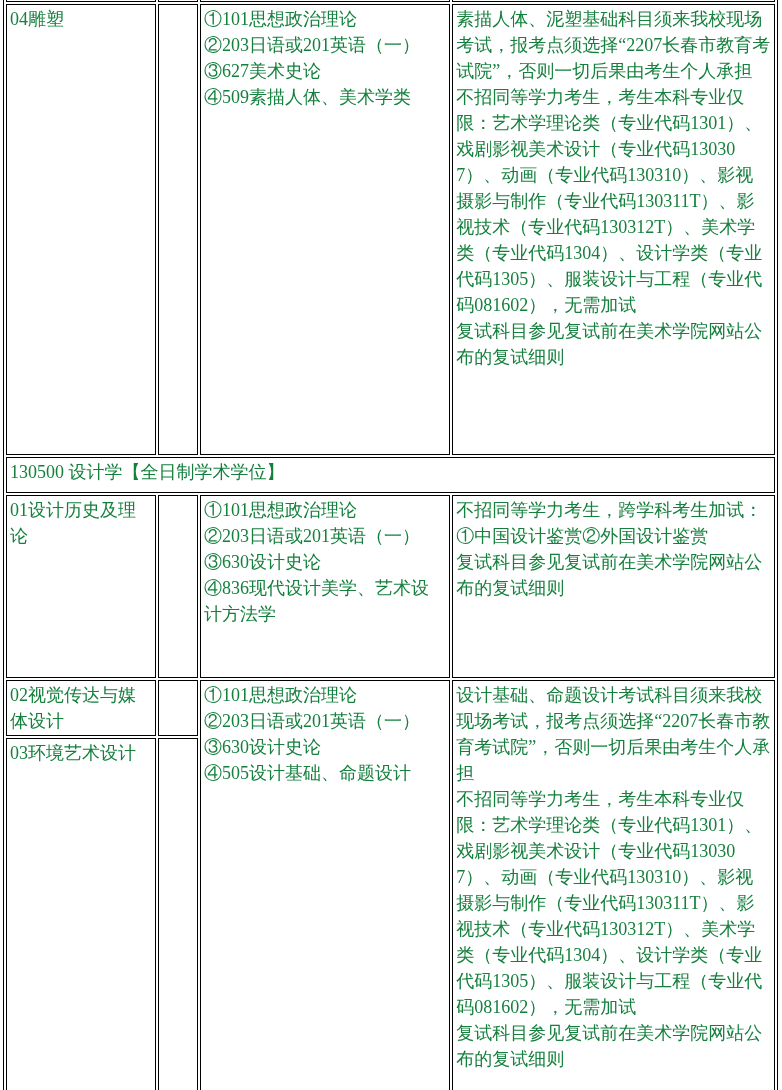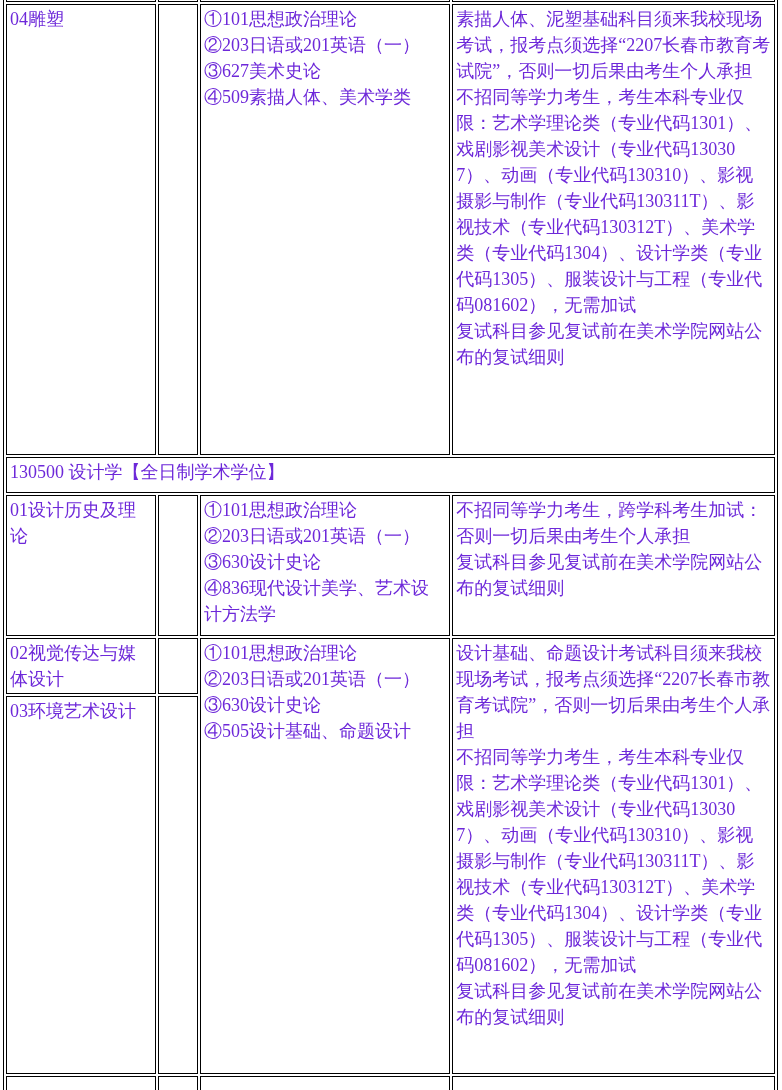--- a/index.html
+++ b/index.html
@@ -8,21 +8,21 @@
     background: #ffffff;
   }
   .viewport {
     position: relative;
     width: 782px;
     height: 1090px;
     overflow: hidden;
     background: #ffffff;
     font-family: "Liberation Serif", "DejaVu Serif", serif;
     font-size: 18px;
-    color: #6d28d9;
+    color: #15803d;
   }
   table.doc-table {
     border-collapse: separate;
     border-spacing: 2px;
     border: 1px solid #000000;
     table-layout: fixed;
     width: 775px;
     margin: -7px 0 0 3px;
   }
   table.doc-table td {
@@ -34,21 +34,21 @@
     overflow: hidden;
     word-break: break-all;
   }
   tr.r-stub td {
     padding: 0;
     border-top: none;
   }
   tr.r-stub { height: 6px; }
   tr.r-sculpture { height: 451px; }
   tr.r-header { height: 36px; }
-  tr.r-history { height: 141px; }
+  tr.r-history { height: 183px; }
   tr.r-visual { height: 54px; padding-left: 27px; }
   tr.r-env { height: 378px; }
   tr.r-bottom { height: 60px; }
   td.section-header-cell {
     font-weight: normal;
   }
   .pre-text {
     white-space: pre-line;
   }
 </style>
@@ -101,21 +101,21 @@
         <div>01设计历史及理论</div>
       </td>
       <td></td>
       <td>
         <div>①101思想政治理论</div>
         <div>②203日语或201英语（一）</div>
         <div>③630设计史论</div>
         <div>④836现代设计美学、艺术设计方法学</div>
       </td>
       <td>
-        <div class="pre-text">不招同等学力考生，跨学科考生加试：否则一切后果由考生个人承担
+        <div class="pre-text">不招同等学力考生，跨学科考生加试：①中国设计鉴赏②外国设计鉴赏
 复试科目参见复试前在美术学院网站公布的复试细则</div>
       </td>
     </tr>
 
     <tr class="r-visual">
       <td>
         <div>02视觉传达与媒体设计</div>
       </td>
       <td></td>
       <td rowspan="2">

